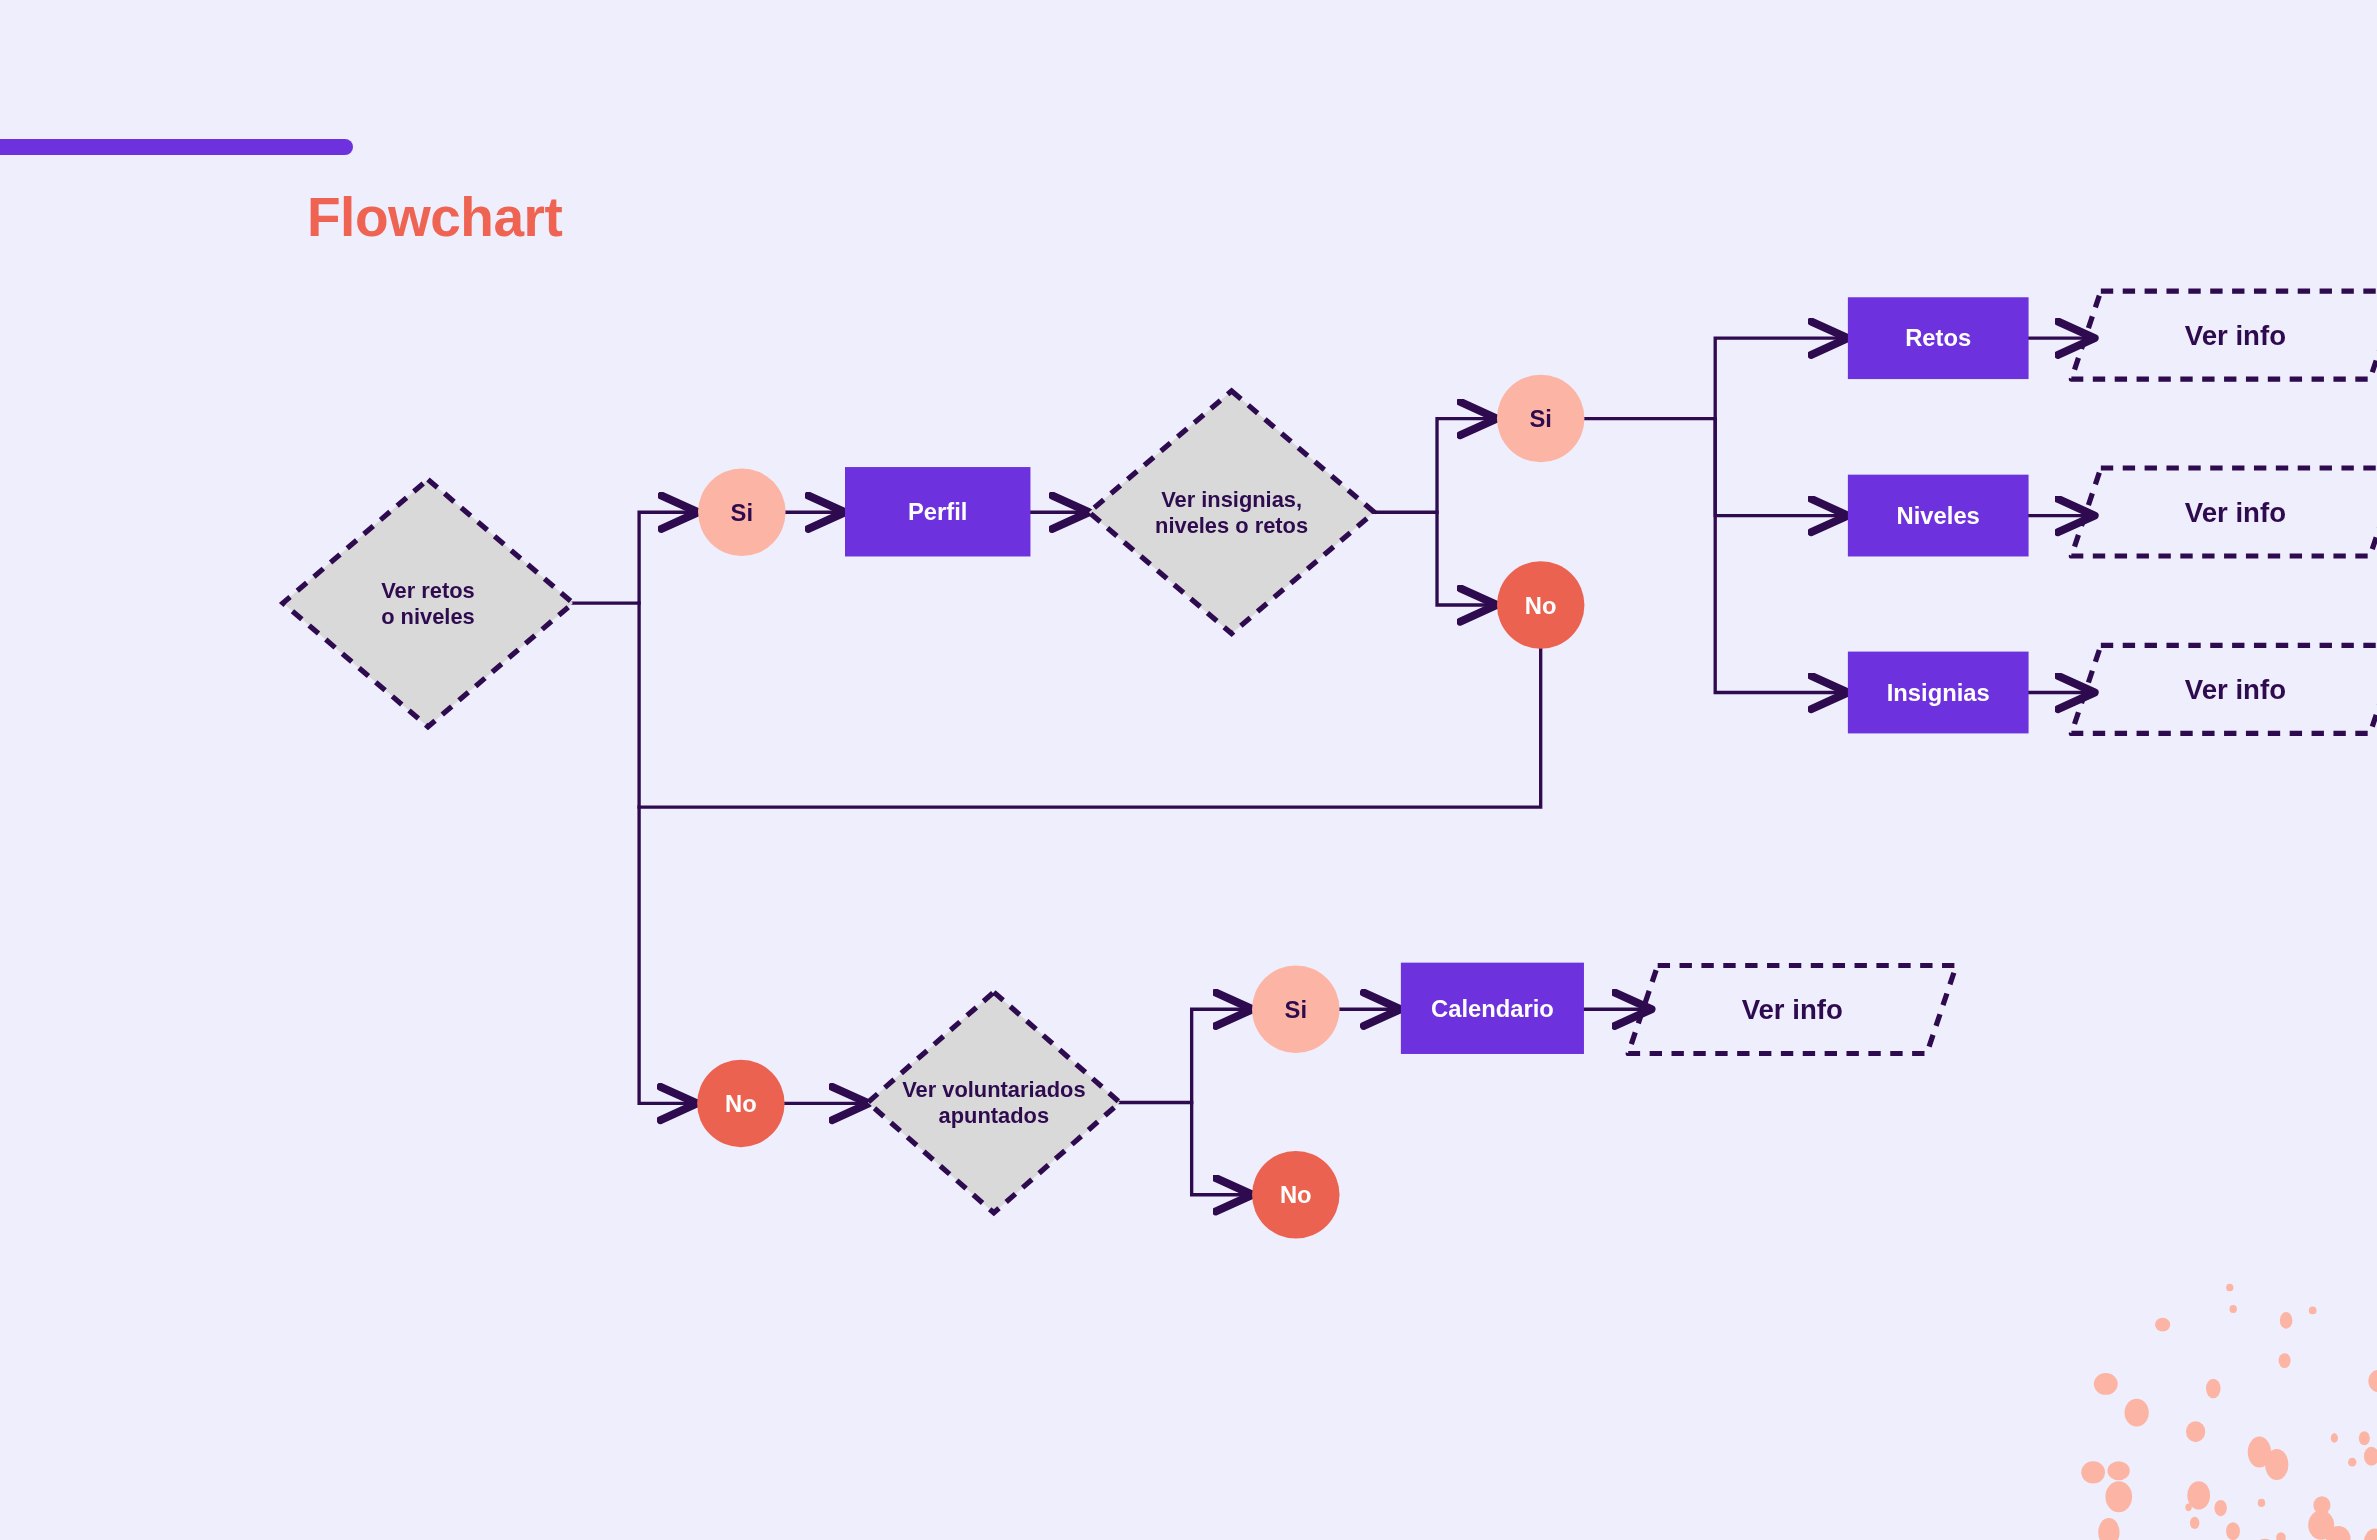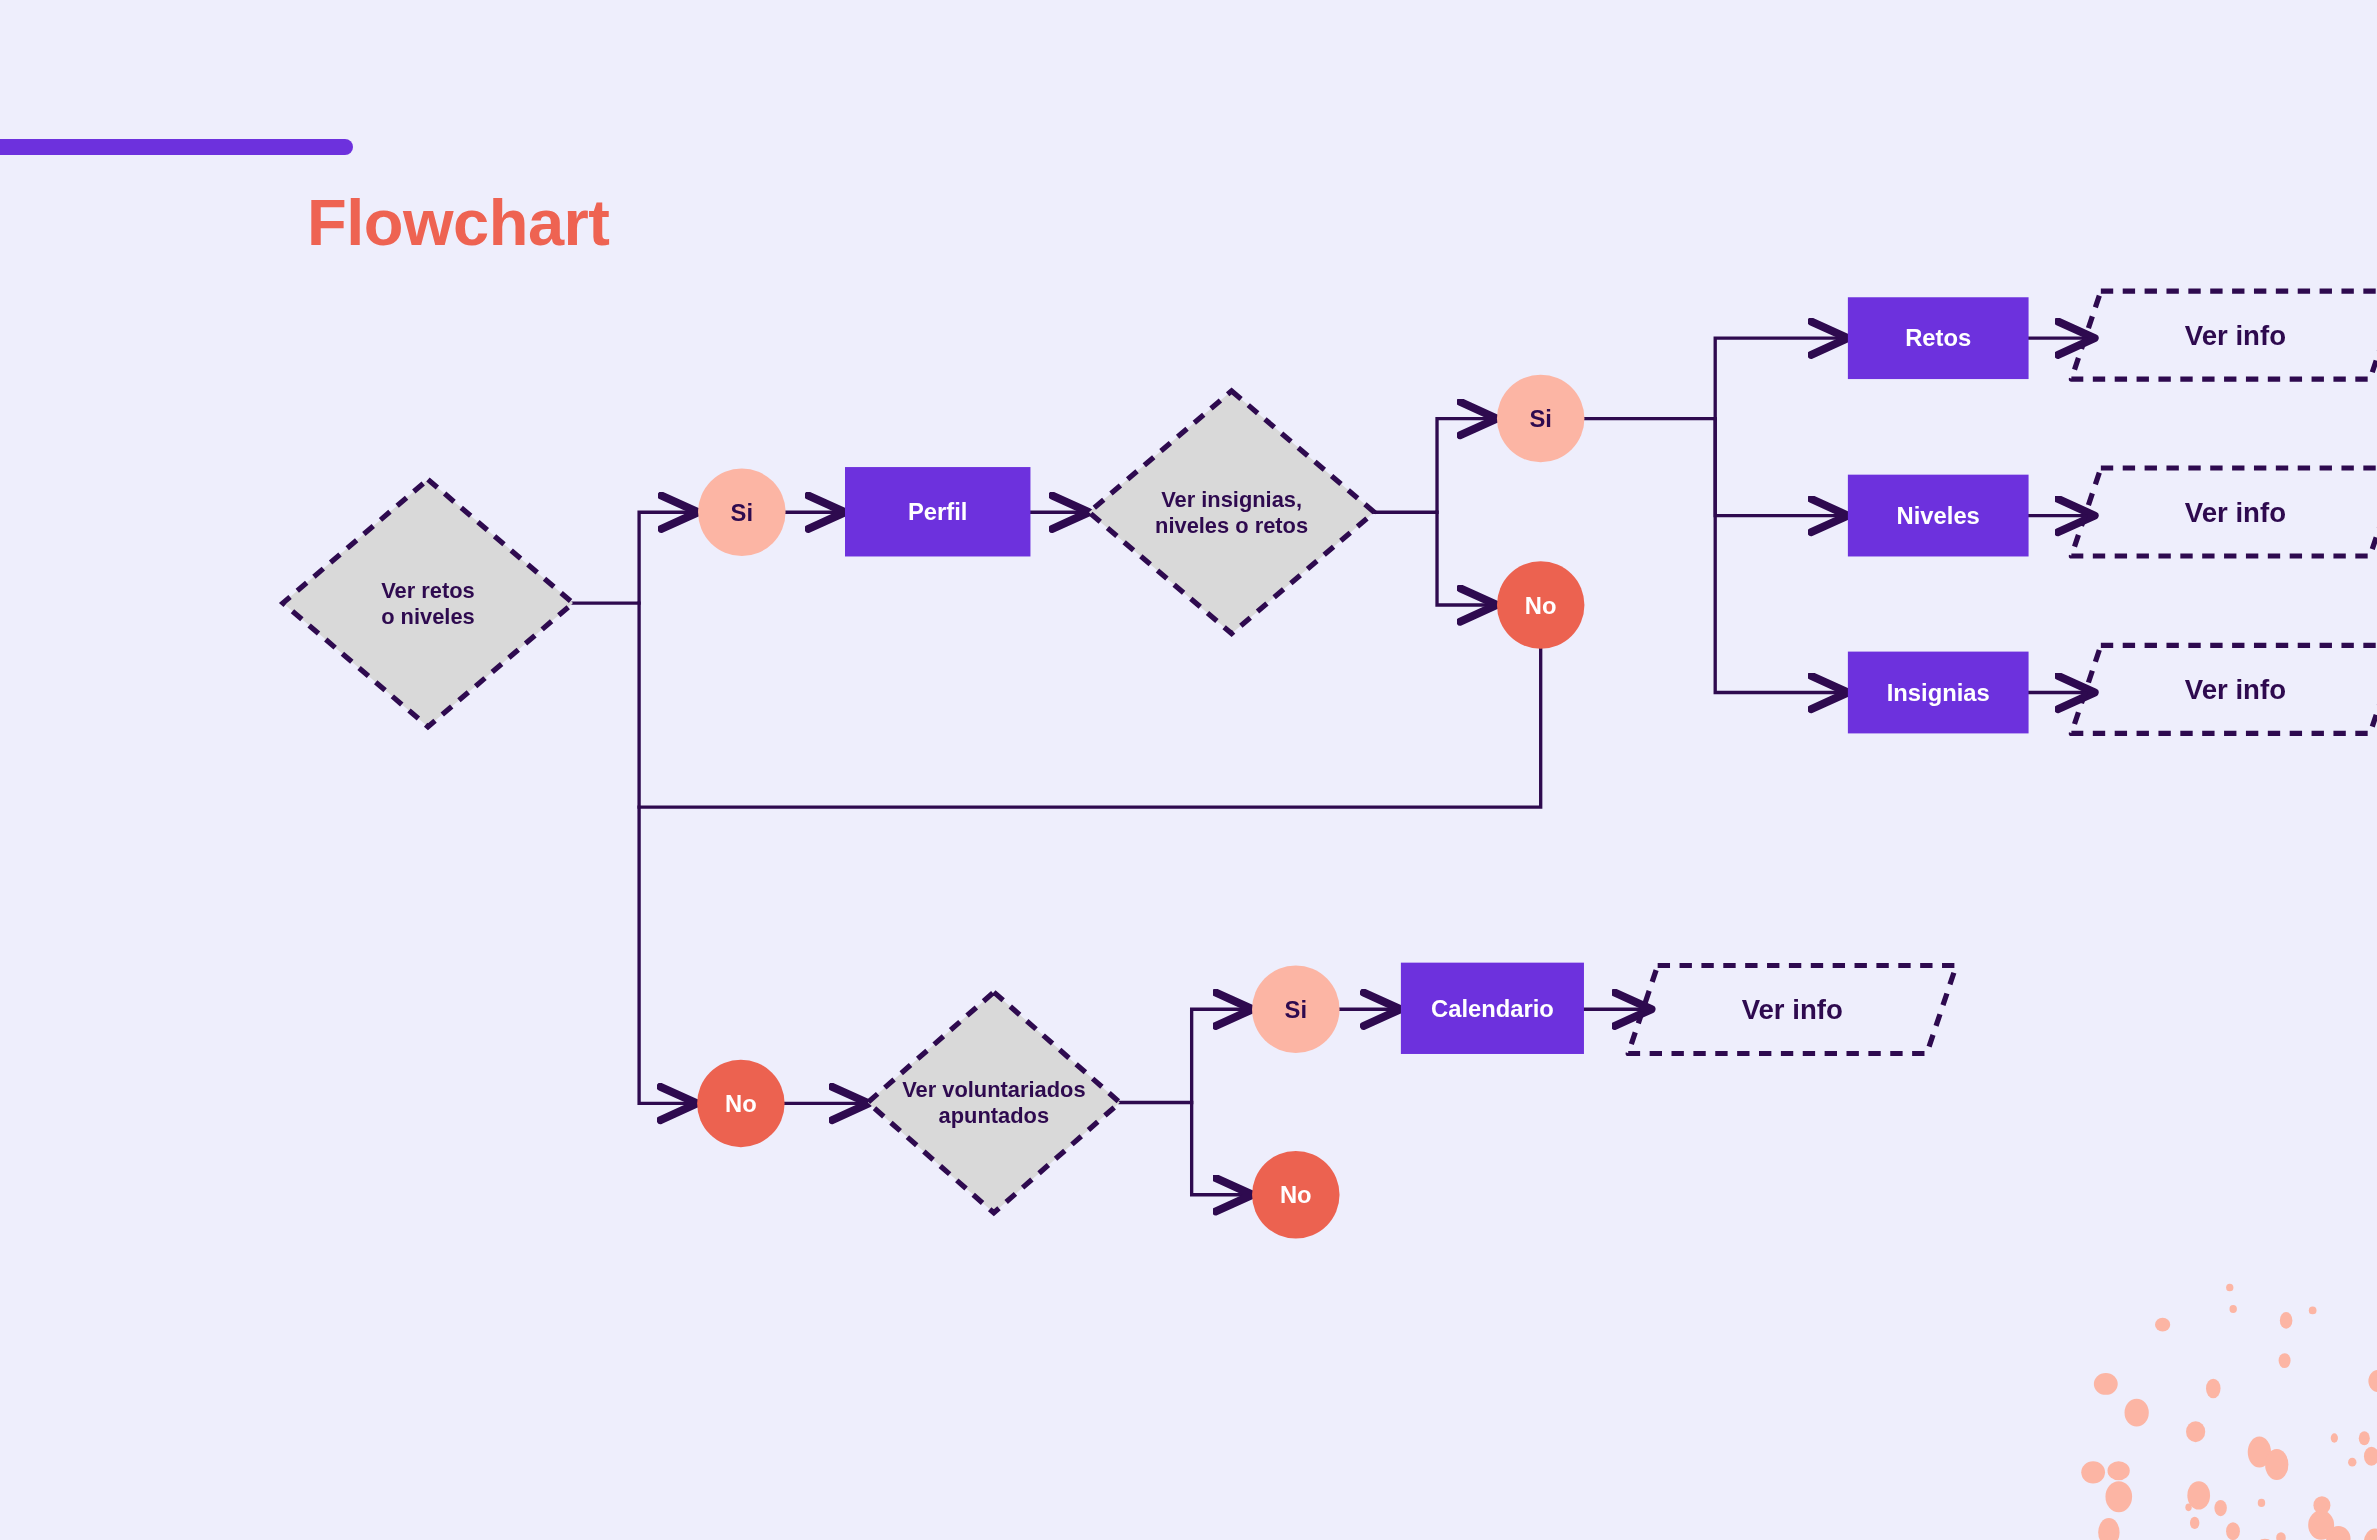--- a/index.html
+++ b/index.html
@@ -14,21 +14,21 @@
   svg.layer{position:absolute;left:0;top:0;width:2739px;height:1541px;}
 
   .accent-bar{
     position:absolute;left:0;top:139px;
     width:353px;height:15.7px;
     background:#6d31dd;
     border-radius:0 8.6px 8.6px 0;
   }
   .page-title{
     position:absolute;left:307px;top:185px;
-    font-size:65px;font-weight:bold;
+    font-size:55px;font-weight:bold;
     color:#ee6352;letter-spacing:-0.5px;
     white-space:nowrap;
   }
 
   
   text{font-family:"Liberation Sans", sans-serif;}
   .lbl-diamond{fill:#2e0a4f;font-weight:bold;font-size:46px;}
   .lbl-circle{font-size:50px;font-weight:bold;}
   .lbl-box{font-size:50px;font-weight:bold;fill:#ffffff;}
   .lbl-para{font-size:58px;font-weight:bold;fill:#2e0a4f;}

